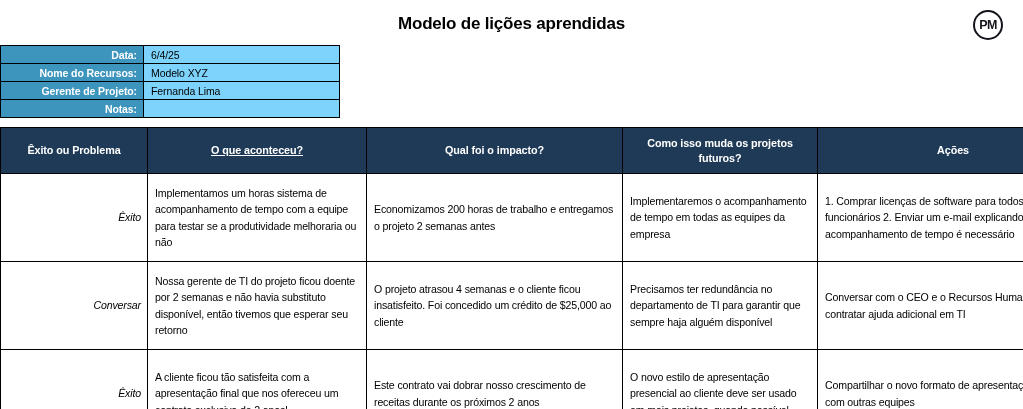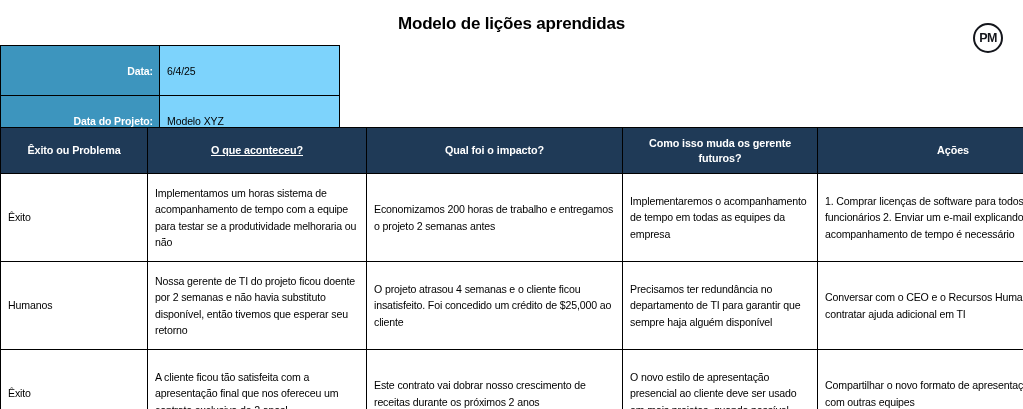--- a/index.html
+++ b/index.html
@@ -36,21 +36,21 @@
     width: 1023px;
     text-align: center;
     font-size: 17px;
     font-weight: bold;
     letter-spacing: -0.2px;
     color: #000000;
   }
   .brand {
     position: absolute;
     right: 28px;
-    top: 23px;
+    top: 10px;
     display: flex;
     align-items: center;
     gap: 9px;
   }
   .brand-mark {
     width: 30px;
     height: 30px;
     border: 2.6px solid #14161c;
     border-radius: 50%;
     display: flex;
@@ -77,21 +77,21 @@
     position: absolute;
     left: 0;
     top: 45px;
     width: 340px;
     border-collapse: collapse;
     table-layout: fixed;
   }
   .info-table td {
     height: 17px;
     border: 1px solid #000000;
-    padding: 16px;
+    padding: 0;
     font-size: 10.5px;
     vertical-align: middle;
   }
   .info-label {
     width: 136px;
     background: #3d95be;
     color: #ffffff;
     font-weight: bold;
     text-align: right;
     padding-right: 6px !important;
@@ -131,22 +131,23 @@
     background: #ffffff;
     font-size: 10.6px;
     color: #000000;
     vertical-align: middle;
     padding: 4px 6px 4px 7px;
     line-height: 1.55;
     height: 79px;
     letter-spacing: -0.15px;
   }
   td.cell-type {
-    text-align: left;
-    vertical-align: middle;
+    text-align: right;
+    vertical-align: middle;
+    font-style: italic;
   }
   .col1 { width: 134px; }
   .col2 { width: 206px; text-decoration: underline; }
   .col3 { width: 243px; }
   .col4 { width: 182px; }
   .col5 { width: 258px; }
 </style>
 </head>
 <body>
 
@@ -161,54 +162,54 @@
     </div>
   </div>
 
   <table class="info-table">
     <tbody>
       <tr>
         <td class="info-label">Data:</td>
         <td class="info-value">6/4/25</td>
       </tr>
       <tr>
-        <td class="info-label">Data do Projeto:</td>
+        <td class="info-label">Nome do Recursos:</td>
         <td class="info-value">Modelo XYZ</td>
       </tr>
       <tr>
         <td class="info-label">Gerente de Projeto:</td>
         <td class="info-value">Fernanda Lima</td>
       </tr>
       <tr>
         <td class="info-label">Notas:</td>
         <td class="info-value"></td>
       </tr>
     </tbody>
   </table>
 
   <table class="main-table">
     <thead>
       <tr>
         <th class="col1">Êxito ou Problema</th>
         <th class="col2">O que aconteceu?</th>
         <th class="col3">Qual foi o impacto?</th>
-        <th class="col4">Como isso muda os gerente futuros?</th>
+        <th class="col4">Como isso muda os projetos futuros?</th>
         <th class="col5">Ações</th>
       </tr>
     </thead>
     <tbody>
       <tr>
         <td class="cell-type">Êxito</td>
         <td>Implementamos um horas sistema de acompanhamento de tempo com a equipe para testar se a produtividade melhoraria ou não</td>
         <td>Economizamos 200 horas de trabalho e entregamos o projeto 2 semanas antes</td>
         <td>Implementaremos o acompanhamento de tempo em todas as equipes da empresa</td>
         <td>1. Comprar licenças de software para todos os funcionários 2. Enviar um e-mail explicando por que o acompanhamento de tempo é necessário</td>
       </tr>
       <tr>
-        <td class="cell-type">Humanos</td>
+        <td class="cell-type">Conversar</td>
         <td>Nossa gerente de TI do projeto ficou doente por 2 semanas e não havia substituto disponível, então tivemos que esperar seu retorno</td>
         <td>O projeto atrasou 4 semanas e o cliente ficou insatisfeito. Foi concedido um crédito de $25,000 ao cliente</td>
         <td>Precisamos ter redundância no departamento de TI para garantir que sempre haja alguém disponível</td>
         <td>Conversar com o CEO e o Recursos Humanos sobre contratar ajuda adicional em TI</td>
       </tr>
       <tr>
         <td class="cell-type">Êxito</td>
         <td>A cliente ficou tão satisfeita com a apresentação final que nos ofereceu um contrato exclusivo de 2 anos!</td>
         <td>Este contrato vai dobrar nosso crescimento de receitas durante os próximos 2 anos</td>
         <td>O novo estilo de apresentação presencial ao cliente deve ser usado em mais projetos, quando possível</td>

